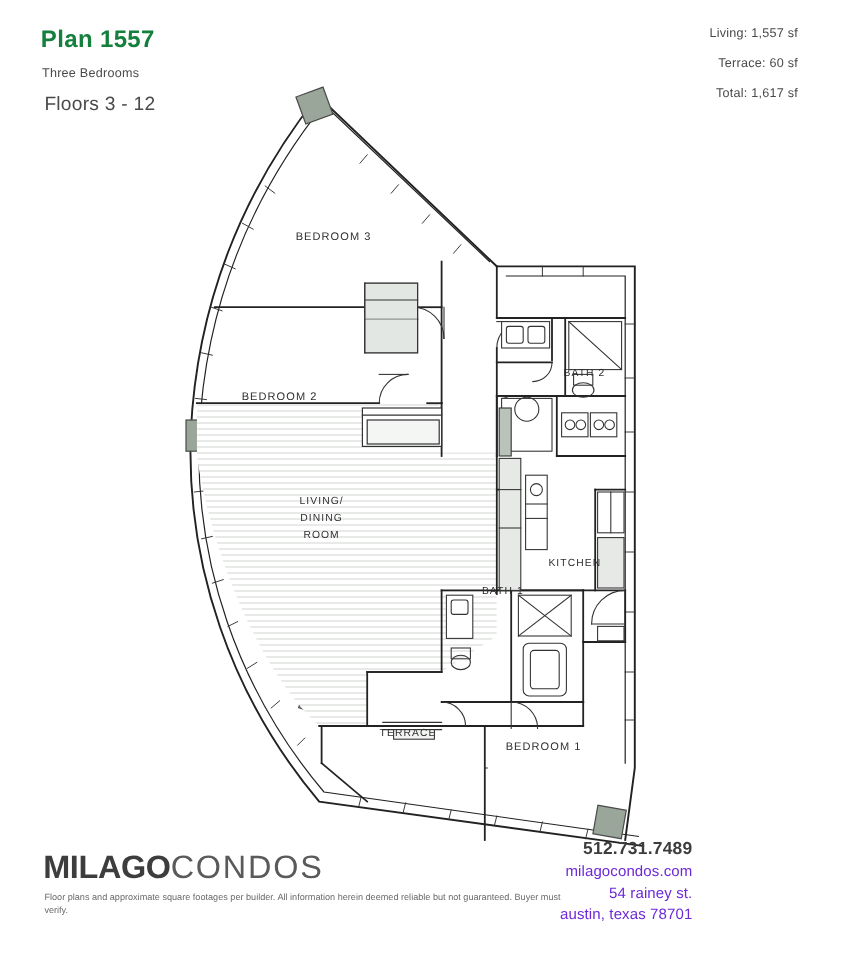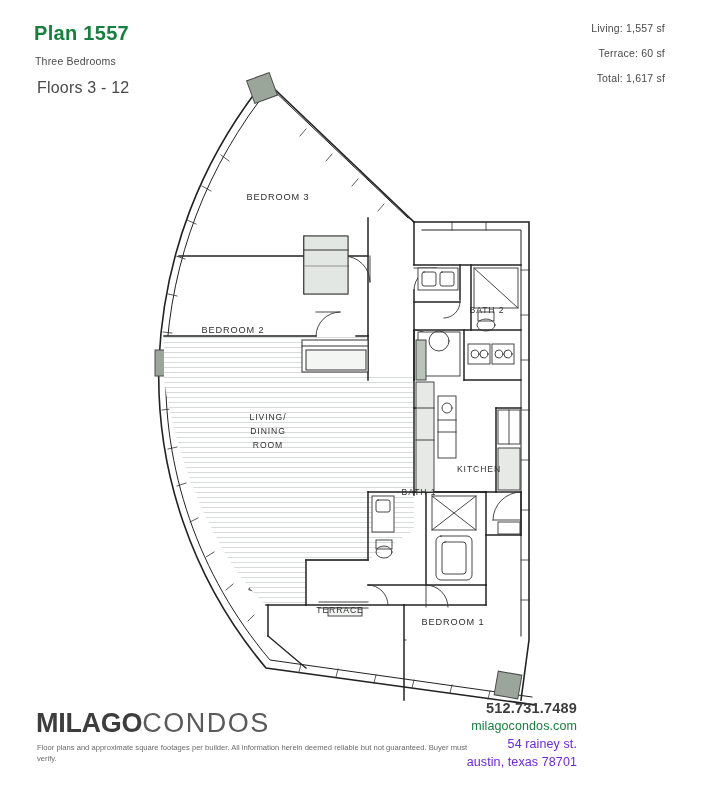--- a/index.html
+++ b/index.html
@@ -69,21 +69,21 @@
     position: absolute; left: 37px; top: 42px; width: 448px;
     font-size: 7.6px; line-height: 1.5; color: #6a6a6a;
   }
 
   .contact { position: absolute; right: 36px; top: 0px; text-align: right; }
   .contact .phone {
     font-size: 14.5px; font-weight: bold; color: #3d3d3d; letter-spacing: 0.2px;
     margin-bottom: 2px;
   }
   .contact .line {
-    font-size: 12.5px; color: #15803d; letter-spacing: 0.1px; line-height: 1.42;
+    font-size: 12.5px; color: #6d28d9; letter-spacing: 0.1px; line-height: 1.42;
   }
   .contact .bold { color: #6d28d9; }
 </style>
 </head>
 <body>
 
 <div class="header">
   <div class="plan-title">
     <span>Plan </span><span class="num">1557</span>
   </div>

